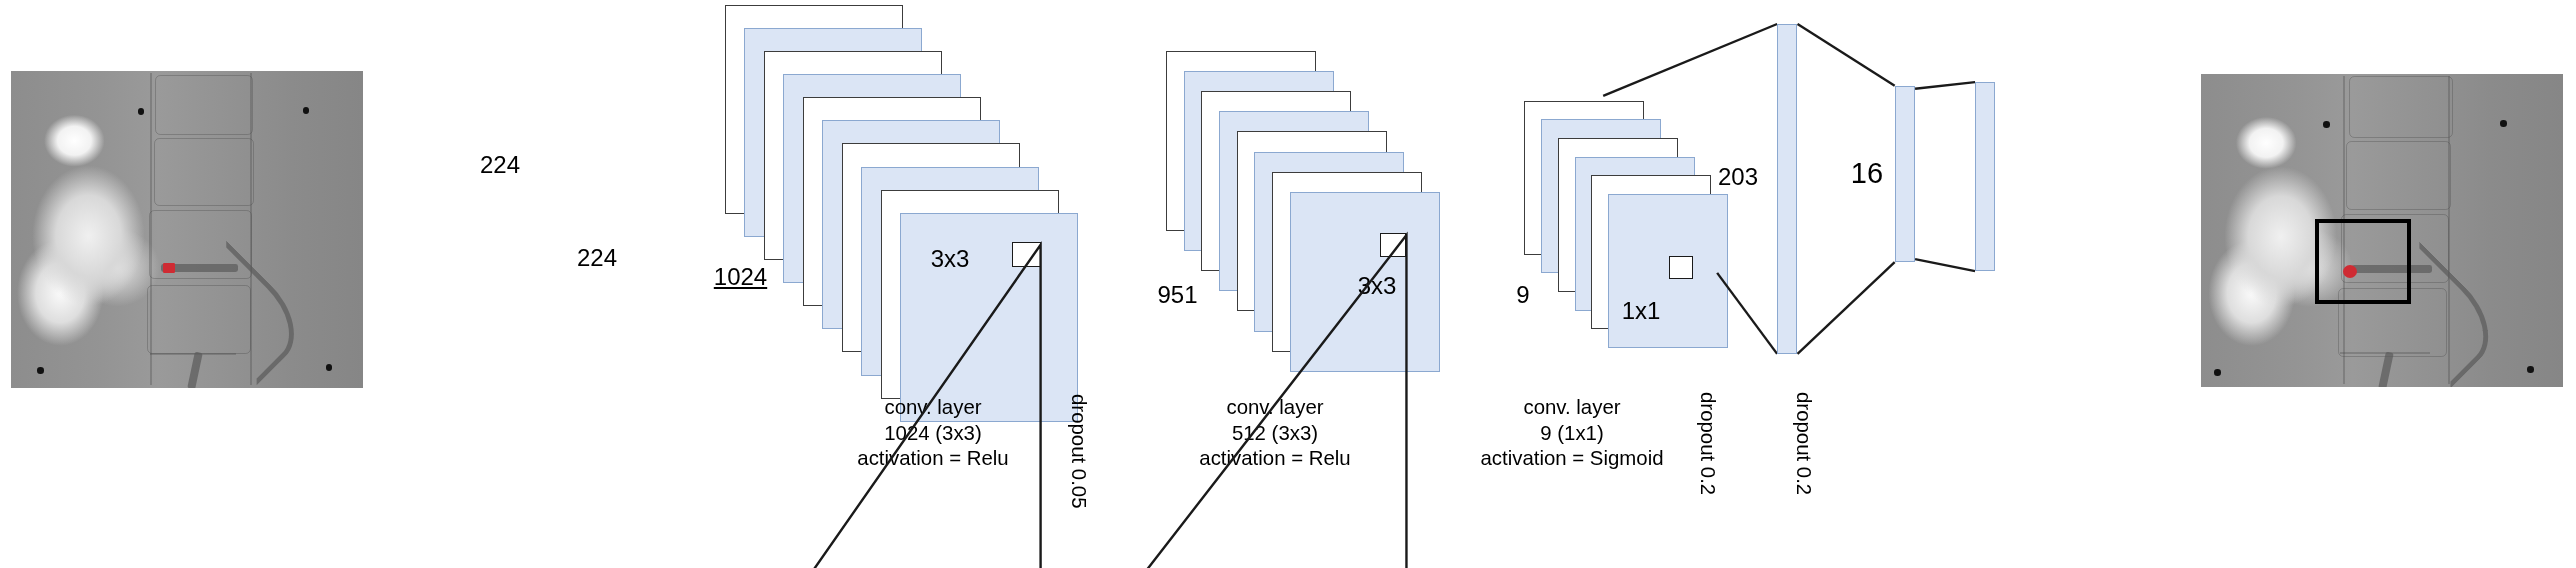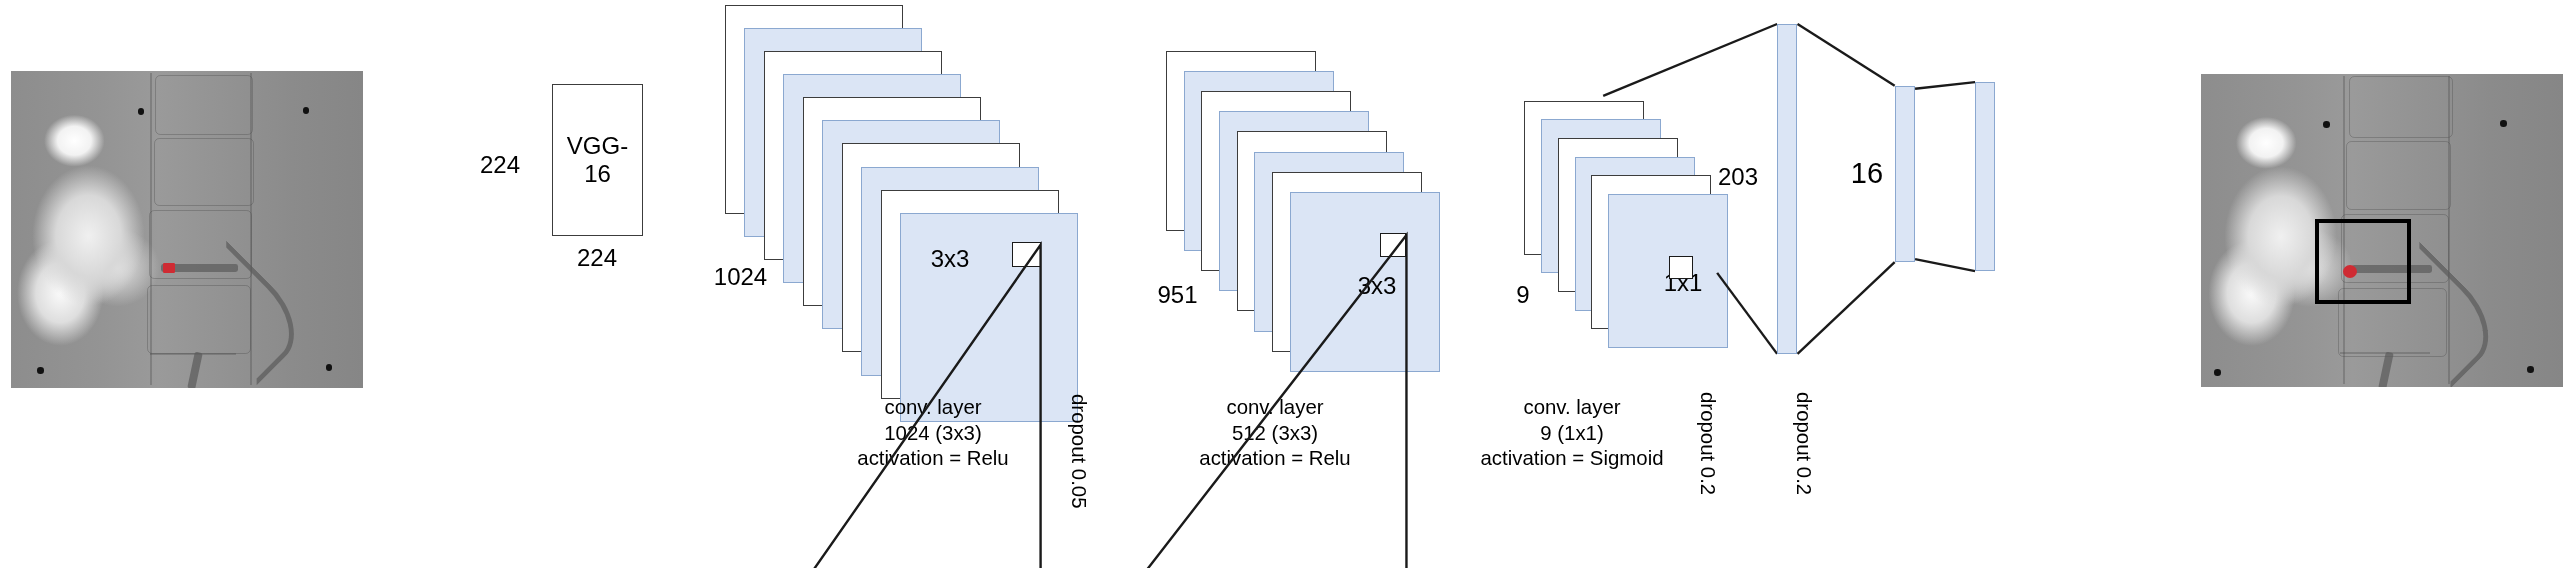--- a/index.html
+++ b/index.html
@@ -67,39 +67,35 @@
     <div class="cath" style="left:190px;top:180px;width:71px;height:114px;"></div>
     <div class="cath-stem" style="left:180px;top:281px;width:8.4px;height:37px;transform:rotate(12deg);"></div>
     <div class="redmark" style="left:152px;top:192px;width:12px;height:10.2px;"></div>
     <div class="dot" style="left:127px;top:37px;"></div>
     <div class="dot" style="left:292px;top:36px;"></div>
     <div class="dot" style="left:26.4px;top:296px;"></div>
     <div class="dot" style="left:315px;top:293px;"></div>
   </div>
 
   <div class="lbl c" style="left: 474px; top: 150px; width: 52px; font-size: 24px; z-index: 60; position: absolute;">224</div>
-  <div class="vggbox" style="left:552px;top:84px;width:89px;height:150px;">
-    <span style="font-size:24px;">VGG-
-16</span>
-  </div>
   <div class="lbl c" style="left: 570px; top: 243px; width: 54px; font-size: 24px; z-index: 60; position: absolute;">224</div>
 
   <div id="stack1">
       <div class="card white" style="left: 725px; top: 4.8px; width: 178px; height: 209px; z-index: 0;"></div>
       <div class="card blue" style="left: 744px; top: 28px; width: 178px; height: 209px; z-index: 1;"></div>
       <div class="card white" style="left: 764px; top: 51px; width: 178px; height: 209px; z-index: 2;"></div>
       <div class="card blue" style="left: 783px; top: 74px; width: 178px; height: 209px; z-index: 3;"></div>
       <div class="card white" style="left: 803px; top: 97px; width: 178px; height: 209px; z-index: 4;"></div>
       <div class="card blue" style="left: 822px; top: 120px; width: 178px; height: 209px; z-index: 5;"></div>
       <div class="card white" style="left: 842px; top: 143px; width: 178px; height: 209px; z-index: 6;"></div>
       <div class="card blue" style="left: 861px; top: 167px; width: 178px; height: 209px; z-index: 7;"></div>
       <div class="card white" style="left: 881px; top: 190px; width: 178px; height: 209px; z-index: 8;"></div>
       <div class="card blue" style="left: 900px; top: 213px; width: 178px; height: 209px; z-index: 9;"></div>
     </div>
-  <div class="lbl c" style="left: 701px; top: 262px; width: 79px; font-size: 24px; z-index: 60; position: absolute;">1024</div>
+  <div class="lbl c" style="left: 701px; top: 262px; width: 79px; font-size: 24px; z-index: 60; position: absolute; text-decoration: underline;">1024</div>
   <div class="lbl c" style="left: 914px; top: 244px; width: 72px; font-size: 24px; z-index: 60; position: absolute;">3x3</div>
   <div class="rf" style="left: 1012px; top: 242px; width: 29px; height: 25px; z-index: 60; position: absolute;"></div>
   <div class="lbl c" style="left: 834px; top: 395px; width: 198px; font-size: 20.4px; z-index: 60; position: absolute;">conv. layer
 1024 (3x3)
 activation = Relu</div>
   <div class="rot" style="left: 1090px; top: 394px; font-size: 20.4px; z-index: 60; position: absolute;">dropout 0.05</div>
 
   <div id="stack2">
       <div class="card white" style="left: 1166px; top: 51px; width: 150px; height: 180px; z-index: 0;"></div>
       <div class="card blue" style="left: 1184px; top: 71px; width: 150px; height: 180px; z-index: 1;"></div>
@@ -119,21 +115,21 @@
 
   <div id="stack3">
       <div class="card white" style="left: 1524px; top: 101px; width: 120px; height: 154px; z-index: 0;"></div>
       <div class="card blue" style="left: 1541px; top: 119px; width: 120px; height: 154px; z-index: 1;"></div>
       <div class="card white" style="left: 1558px; top: 138px; width: 120px; height: 154px; z-index: 2;"></div>
       <div class="card blue" style="left: 1575px; top: 157px; width: 120px; height: 154px; z-index: 3;"></div>
       <div class="card white" style="left: 1591px; top: 175px; width: 120px; height: 154px; z-index: 4;"></div>
       <div class="card blue" style="left: 1608px; top: 194px; width: 120px; height: 154px; z-index: 5;"></div>
     </div>
   <div class="lbl c" style="left: 1505px; top: 280px; width: 36px; font-size: 24px; z-index: 60; position: absolute;">9</div>
-  <div class="lbl c" style="left: 1608px; top: 268px; width: 66px; font-size: 24px; z-index: 60; position: absolute; padding-left: 42px;">1x1</div>
+  <div class="lbl c" style="left: 1608px; top: 296px; width: 66px; font-size: 24px; z-index: 60; position: absolute;">1x1</div>
   <div class="rf" style="left: 1669px; top: 256px; width: 24px; height: 23px; z-index: 60; position: absolute;"></div>
   <div class="lbl c" style="left: 1464px; top: 395px; width: 216px; font-size: 20.4px; z-index: 60; position: absolute;">conv. layer
 9 (1x1)
 activation = Sigmoid</div>
   <div class="rot" style="left: 1719px; top: 392px; font-size: 20.4px; z-index: 60; position: absolute;">dropout 0.2</div>
 
   <svg class="ov" style="z-index: 60; position: absolute;" viewBox="0 0 4293 947" width="2576" height="568">
 
     <polyline points="2672,160 2962,40" fill="none" stroke="#1a1a1a" stroke-width="4"></polyline>
     <polyline points="2862,455 2962,590" fill="none" stroke="#1a1a1a" stroke-width="4"></polyline>

